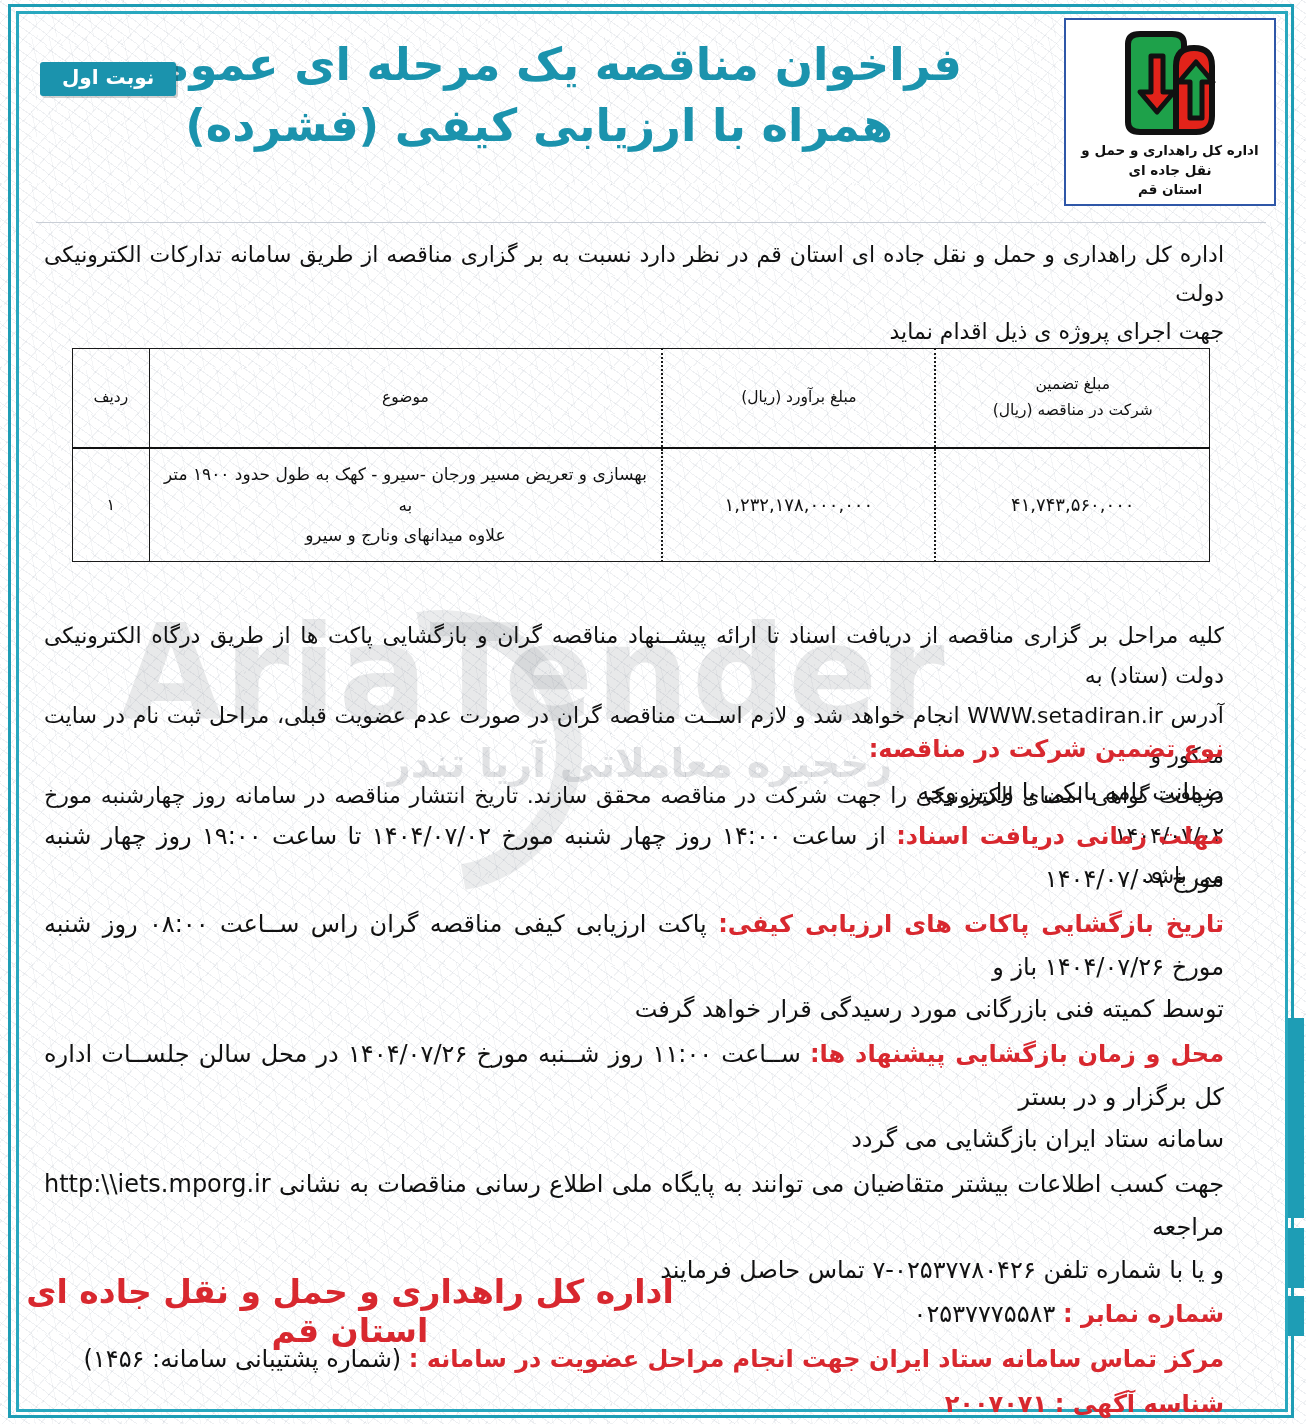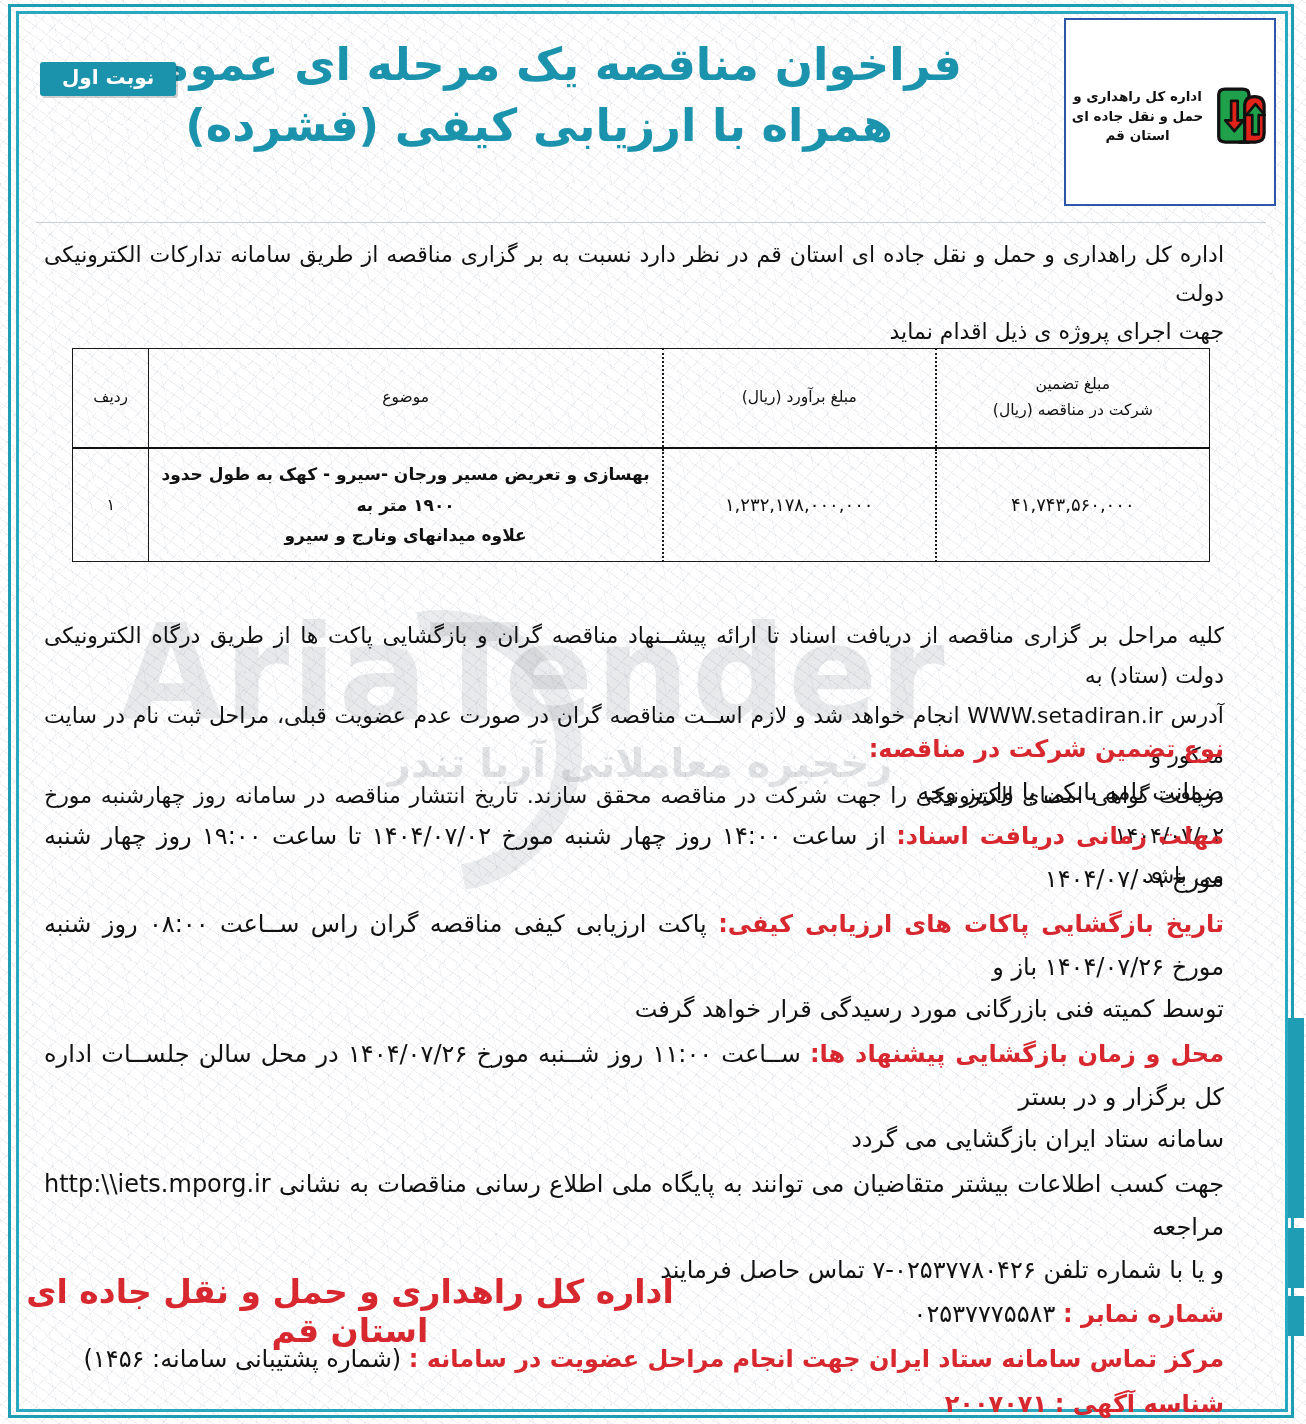--- a/index.html
+++ b/index.html
@@ -39,21 +39,21 @@
 
   
   .header{
     position:absolute;left:24px;top:18px;width:1256px;height:196px;
     display:flex;flex-direction:row;align-items:flex-start;
   }
   .logo-box{
     width:212px;height:188px;margin-right:4px;margin-left:10px;
     border:2px solid #2f57a8;box-sizing:border-box;
     background:#fff;
-    display:flex;flex-direction:row;align-items:center;justify-content:flex-start;
+    display:flex;flex-direction:column;align-items:center;justify-content:flex-start;
     padding-top:6px;
   }
   .logo-mark{width:120px;height:112px;}
   .logo-caption{
     font-size:13.5px;font-weight:bold;color:#111;line-height:1.45;
     text-align:center;margin-top:3px;letter-spacing:-.2px;
   }
   .title-wrap{
     flex:1;display:flex;flex-direction:column;align-items:center;justify-content:center;
     padding-top:16px;
@@ -92,21 +92,21 @@
     border:1px solid #1a1a1a;
     vertical-align:middle;text-align:center;color:#111;
     padding:10px 8px;
   }
   .tbl thead th{
     font-size:15.5px;font-weight:500;height:78px;line-height:1.65;
     border-bottom:2px solid #111;
   }
   .tbl tbody td{height:82px;}
   .c-row{width:62px;}
-  .c-subject{width:540px;font-size:17px;font-weight:bold;line-height:1.8;}
+  .c-subject{width:540px;font-size:17px;font-weight:normal;line-height:1.8;}
   .c-est{width:266px;font-size:18px;letter-spacing:.5px;}
   .c-gar{width:270px;font-size:18px;letter-spacing:.5px;margin-top:32px;}
   .tbl .sep-dot{border-right-style:dotted;border-right-width:2px;}
 
   
   .body-copy{
     position:absolute;left:44px;top:588px;width:1180px;
     font-size:22px;line-height:1.82;color:#111;text-align:justify;font-weight:500;margin-top:28px;
   }
   .body-copy .ln{display:block;}

